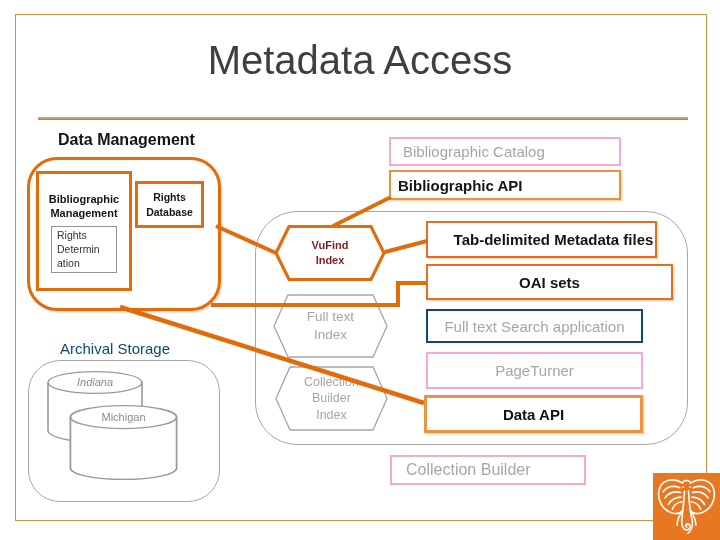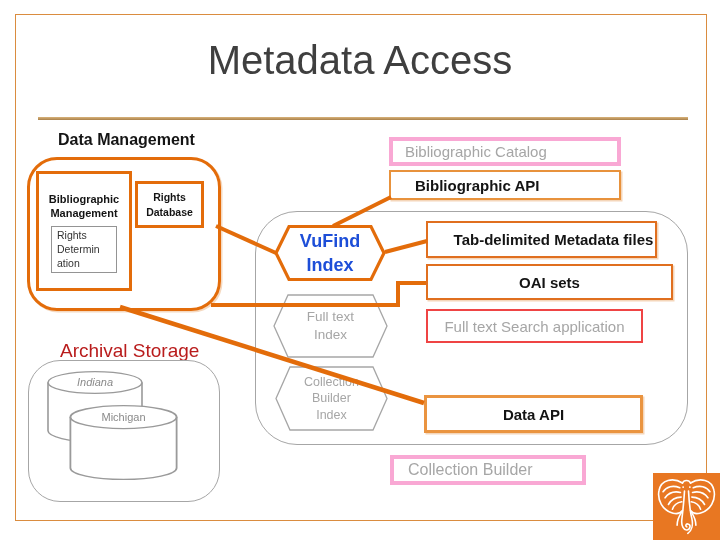--- a/index.html
+++ b/index.html
@@ -4,26 +4,26 @@
 <style>
   html,body{margin:0;padding:0;background:#fff;}
   .slide{position:relative;width:720px;height:540px;background:#ffffff;overflow:hidden;
          font-family:"Liberation Sans",sans-serif;}
   .abs{position:absolute;}
   .slide-border{left:15px;top:14px;width:690px;height:505px;border:1px solid #DA8C3F;}
   .title{left:0;top:38px;width:720px;text-align:center;font-size:40px;color:#3F3F3F;letter-spacing:0px;}
   .divider{left:38px;top:117px;width:650px;height:3px;
            background:linear-gradient(#D9B37A,#A9804A);}
   .label-bold{font-weight:bold;color:#141414;font-size:16px;}
-  .label-gray{color:#b91c1c;font-size:19px;}
+  .label-gray{color:#0c4a6e;font-size:15px;}
   .box{position:absolute;background:#fff;display:flex;align-items:center;justify-content:center;
        text-align:center;font-size:15px;box-sizing:border-box;}
   .orange-b{border:2.5px solid #E06F1F;font-weight:bold;color:#141414;
             box-shadow:1.5px 1.5px 0 rgba(235,180,130,.55);}
-  .gray-b{border:4px solid #f9a8d4;color:#A6A6A6;}
+  .gray-b{border:2px solid #f9a8d4;color:#A6A6A6;}
   .left-al{justify-content:flex-start;text-align:left;}
   .preline{white-space:pre-line;}
   .hex{position:absolute;}
   .hex svg{position:absolute;left:0;top:0;width:100%;height:100%;}
   .hex-label{position:absolute;left:0;top:0;width:100%;height:100%;display:flex;
              align-items:center;justify-content:center;text-align:center;line-height:1.35;}
   .cyl{position:absolute;}
   .cyl svg{position:absolute;left:0;top:0;width:100%;height:100%;}
   .cyl-label{position:absolute;text-align:center;font-size:11px;color:#8a8a8a;}
   .connectors{left:0;top:0;width:720px;height:540px;pointer-events:none;}
@@ -52,32 +52,32 @@
 Determin
 ation</div>
   </div>
 
   <div class="box preline" style="left:135px;top:181px;width:69px;height:47px;border:3px solid #E36C0A;
        font-weight:bold;font-size:10.5px;color:#141414;line-height:1.35;">Rights
 Database</div>
 
   <div class="box gray-b left-al" style="left:389px;top:137px;width:232px;height:29px;padding-left:12px;">Bibliographic Catalog</div>
 
-  <div class="box left-al" style="left:389px;top:170px;width:232px;height:30px;padding-left:24px;
+  <div class="box left-al" style="left:389px;top:170px;width:232px;height:30px;padding-left:7px;
        border:2.5px solid #E8923C;font-weight:bold;color:#141414;
        box-shadow:1.5px 1.5px 0 rgba(235,180,130,.55);">Bibliographic API</div>
 
   <div class="abs" style="left:255px;top:211px;width:431px;height:232px;border:1.2px solid #A6A6A6;
        border-radius:42px;"></div>
 
   <div class="hex" style="left:274px;top:224px;width:112px;height:58px;">
     <svg viewBox="0 0 112 58" preserveAspectRatio="none">
       <polygon points="2,29 15,2.5 97,2.5 110,29 97,55.5 15,55.5" fill="#fff" stroke="#E36C0A" stroke-width="3.2"></polygon>
     </svg>
-    <div class="hex-label preline" style="font-weight:bold;font-size:18px;color:#1d4ed8;">VuFind
+    <div class="hex-label preline" style="font-weight:bold;font-size:11px;color:#7f1d1d;">VuFind
 Index</div>
   </div>
 
   <div class="hex" style="left:273px;top:294px;width:115px;height:64px;">
     <svg viewBox="0 0 115 64" preserveAspectRatio="none">
       <polygon points="1,32 15,1 100,1 114,32 100,63 15,63" fill="#fff" stroke="#A6A6A6" stroke-width="1.3"></polygon>
     </svg>
     <div class="hex-label preline" style="font-size:13.5px;color:#A6A6A6;">Full text
 Index</div>
   </div>
@@ -88,23 +88,24 @@
     </svg>
     <div class="hex-label preline" style="font-size:12.5px;color:#A6A6A6;line-height:1.3;">Collection
 Builder
 Index</div>
   </div>
 
   <div class="box orange-b" style="left:426px;top:221px;width:231px;height:37px;padding-left:24px;">Tab-delimited Metadata files</div>
 
   <div class="box orange-b" style="left:426px;top:264px;width:247px;height:36px;">OAI sets</div>
 
-  <div class="box" style="left:426px;top:309px;width:217px;height:34px;border:2px solid #ef4444;
+  <div class="box" style="left:426px;top:309px;width:217px;height:34px;border:2px solid #0c4a6e;
        color:#A6A6A6;">Full text Search application</div>
 
+  <div class="box gray-b" style="left:426px;top:352px;width:217px;height:37px;">PageTurner</div>
 
   <div class="box" style="left:424px;top:395px;width:219px;height:38px;border:3px solid #EA9440;
        font-weight:bold;color:#141414;box-shadow:1.5px 1.5px 0 rgba(235,180,130,.55);">Data API</div>
 
   <div class="box gray-b left-al" style="left:390px;top:455px;width:196px;height:30px;
        padding-left:14px;font-size:16px;">Collection Builder</div>
 
   <div class="abs label-gray" style="left:60px;top:340px;">Archival Storage</div>
 
   <div class="abs" style="left:28px;top:360px;width:190px;height:140px;border:1.2px solid #A6A6A6;

